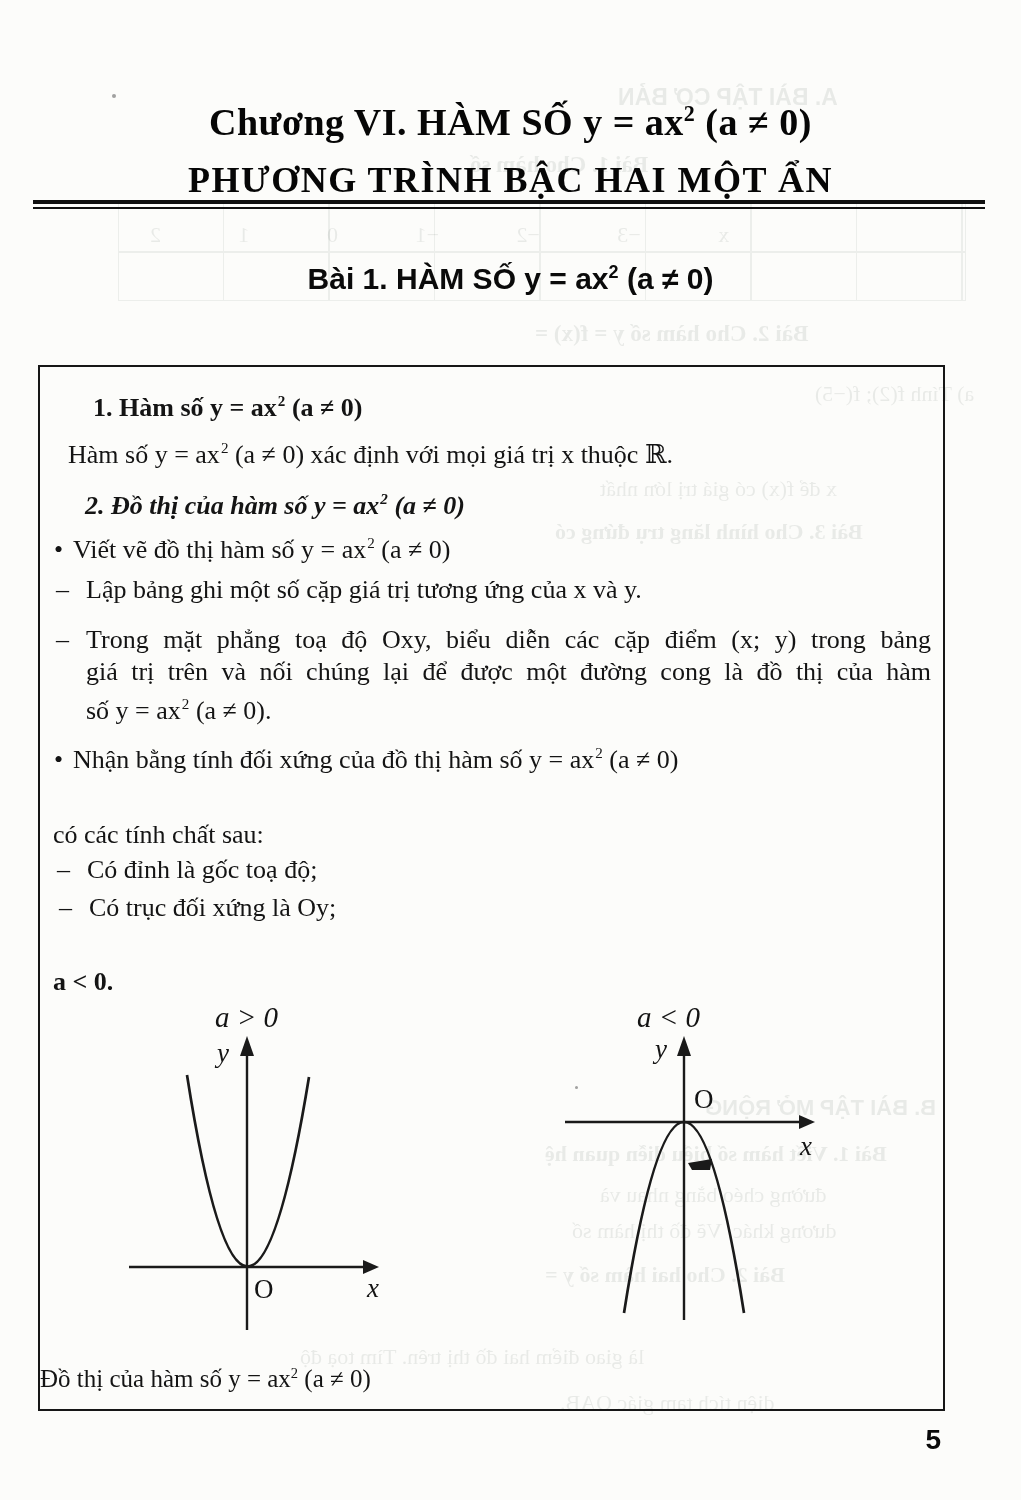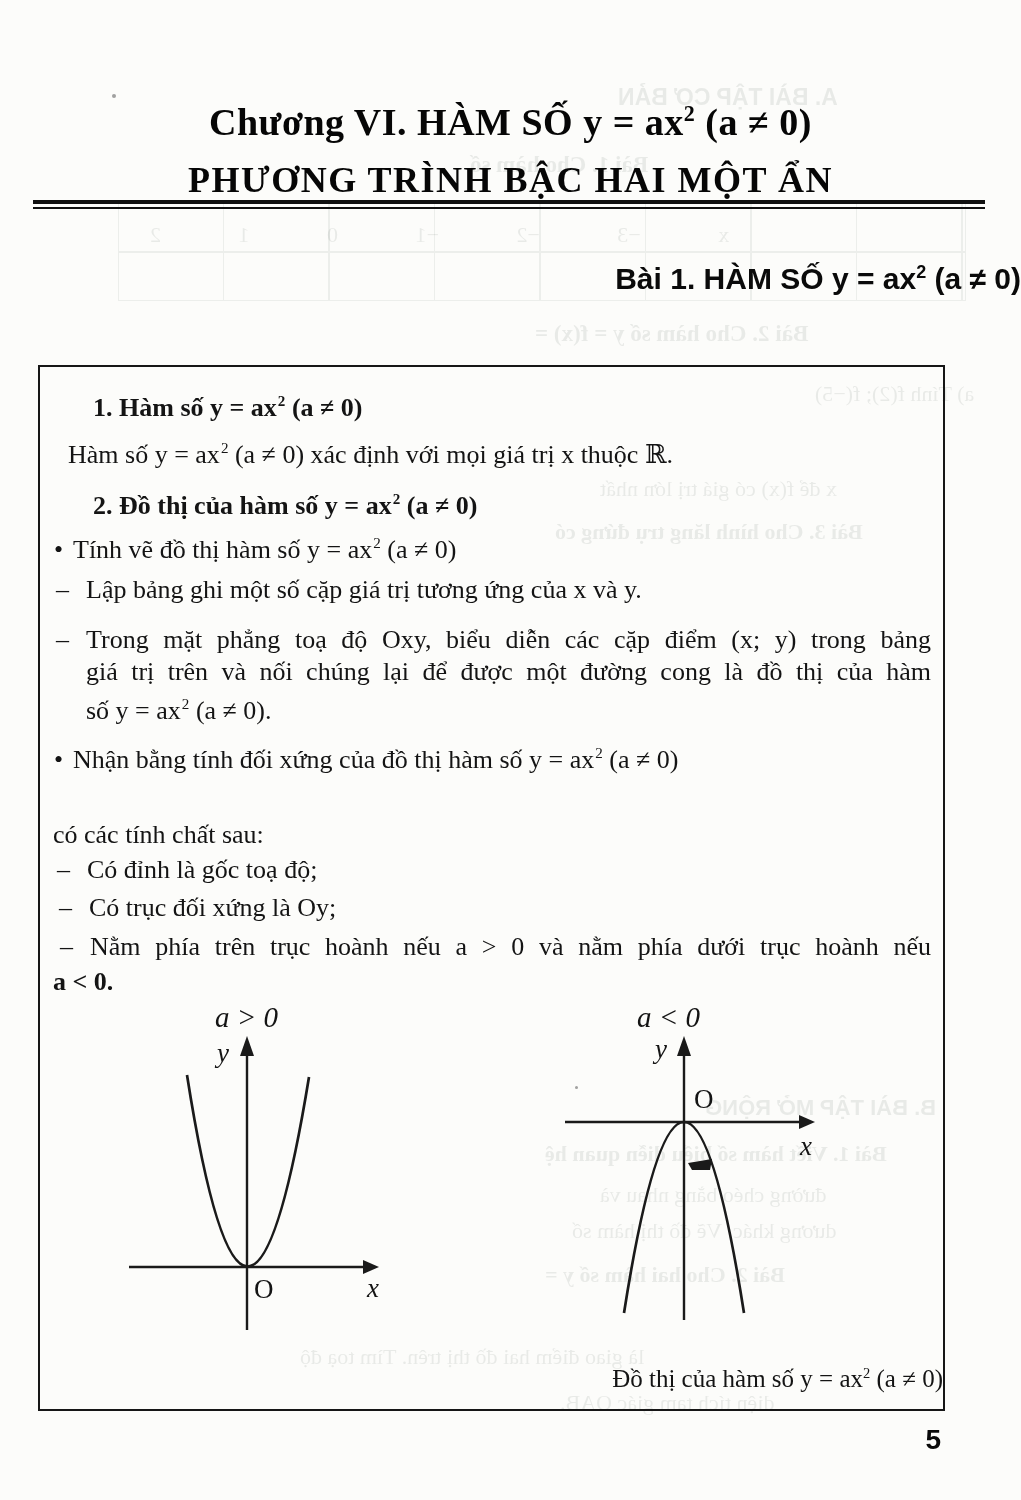--- a/index.html
+++ b/index.html
@@ -50,21 +50,21 @@
   .chapter-line1 { top:88px; font-size:38px; letter-spacing:.5px; }
   .chapter-line1 sup { font-size:.58em; vertical-align:super; }
   .chapter-line2 { top:147px; font-size:36px; letter-spacing:1.5px; }
   .double-rule {
     position:absolute; left:33px; top:200px; width:952px; height:9px;
     border-top:4px solid #111; border-bottom:2px solid #111;
   }
 
   
   .lesson-title {
-    position:absolute; top:262px; left:0; width:100%; text-align:right;
+    position:absolute; top:262px; left:0; width:100%; text-align:center;
     font-family:"Liberation Sans","DejaVu Sans",sans-serif; font-weight:bold;
     font-size:30px; color:#0a0a0a;
   }
   .lesson-title sup { font-size:.6em; vertical-align:super; }
 
   
   .theory-box {
     position:absolute; left:38px; top:365px; width:907px; height:1046px;
     border:2.5px solid #161616;
   }
@@ -72,40 +72,40 @@
     position:absolute; font-size:26px; line-height:33px; white-space:nowrap; color:#141414;
   }
   .tline sup { font-size:.58em; vertical-align:super; margin-left:1px; }
   .bold { font-weight:bold;margin-left:40px; }
   .jl { white-space:normal; right:12px; text-align:justify; text-align-last:justify; }
   .marker-dash   { display:inline-block; width:30px; }
   .marker-bullet { display:inline-block; width:19px; }
 
   .t-h1 { top:18px;  left:13px; }
   .t-p1 { top:65px;  left:28px; }
-  .t-h2 { top:116px; left:13px; }
+  .t-h2 { top:116px; left:5px;font-style:italic; }
   .t-b1 { top:160px; left:14px; }
   .t-d1 { top:206px; left:16px; }
   .t-d2a{ top:256px; left:16px; }
   .t-d2b{ top:288px; left:46px; }
   .t-d2c{ top:321px; left:46px; }
   .t-b2 { top:370px; left:14px; }
   .t-p2a{ top:405px; left:28px; }
   .t-p2b{ top:443px; left:13px;margin-top:8px; }
   .t-d3 { top:486px; left:17px; }
   .t-d4 { top:524px; left:19px; }
   .t-d5a{ top:563px; left:20px; }
   .t-d5b{ top:598px; left:13px;font-weight:bold; }
 
   
   .fig-left  { position:absolute; left:47px;  top:633px; }
   .fig-right { position:absolute; left:502px; top:633px; }
   .fig-caption {
-    position:absolute; top:998px; left:0; width:100%; text-align:right;
-    font-size:25px; color:#141414;padding-left:24px;
+    position:absolute; top:998px; left:0; width:100%; text-align:left;
+    font-size:25px; color:#141414;
   }
   .fig-caption sup { font-size:.58em; vertical-align:super; }
   svg .axis  { stroke:#1a1a1a; stroke-width:2.4; fill:none; }
   svg .curve { stroke:#1a1a1a; stroke-width:2.7; fill:none; }
   svg .ah    { fill:#1a1a1a; stroke:none; }
   svg text   { font-family:"Liberation Serif","DejaVu Serif",serif; fill:#141414; }
   svg .lbl-i { font-style:italic; font-size:27px; }
   svg .lbl-t { font-style:italic; font-size:29px; }
   svg .lbl-o { font-size:27px; }
 
@@ -146,37 +146,36 @@
   <div class="lesson-title"><span>Bài 1. HÀM SỐ y = ax</span><sup>2</sup><span> (a ≠ 0)</span></div>
 
   <div class="theory-box">
 
     <div class="tline bold t-h1"><span>1. Hàm số y = ax</span><sup>2</sup><span> (a ≠ 0)</span></div>
 
     <div class="tline t-p1"><span>Hàm số y = ax</span><sup>2</sup><span> (a ≠ 0) xác định với mọi giá trị x thuộc ℝ.</span></div>
 
     <div class="tline bold t-h2"><span>2. Đồ thị của hàm số y = ax</span><sup>2</sup><span> (a ≠ 0)</span></div>
 
-    <div class="tline t-b1"><span class="marker-bullet">•</span><span>Tính vẽ đồ thị hàm số y = ax</span><sup>2</sup><span> (a ≠ 0)</span></div>
+    <div class="tline t-b1"><span class="marker-bullet">•</span><span>Viết vẽ đồ thị hàm số y = ax</span><sup>2</sup><span> (a ≠ 0)</span></div>
 
     <div class="tline t-d1"><span class="marker-dash">–</span><span>Lập bảng ghi một số cặp giá trị tương ứng của x và y.</span></div>
 
     <div class="tline jl t-d2a"><span class="marker-dash">–</span><span>Trong mặt phẳng toạ độ Oxy, biểu diễn các cặp điểm (x; y) trong bảng</span></div>
     <div class="tline jl t-d2b"><span>giá trị trên và nối chúng lại để được một đường cong là đồ thị của hàm</span></div>
     <div class="tline t-d2c"><span>số y = ax</span><sup>2</sup><span> (a ≠ 0).</span></div>
 
     <div class="tline t-b2"><span class="marker-bullet">•</span><span>Nhận bằng tính đối xứng của đồ thị hàm số y = ax</span><sup>2</sup><span> (a ≠ 0)</span></div>
 
     <div class="tline t-p2b">có các tính chất sau:</div>
 
     <div class="tline t-d4"><span class="marker-dash">–</span><span>Có trục đối xứng là Oy;</span></div>
 
     <div class="tline t-d3"><span class="marker-dash">–</span><span>Có đỉnh là gốc toạ độ;</span></div>
 
-    <div class="tline jl t-d5a"><span class="marker-dash">–</span><span>Nằm phía trên trục hoành nếu a &gt; 0 và nằm phía dưới trục hoành nếu</span></div>
     <div class="tline t-d5b">a &lt; 0.</div>
 
     <svg class="fig-left" width="320" height="352" viewBox="0 0 320 352">
       <text class="lbl-t" x="128" y="27">a &gt; 0</text>
       <line class="axis" x1="42" y1="267" x2="278" y2="267"></line>
       <polygon class="ah" points="276,260 292,267 276,274"></polygon>
       <line class="axis" x1="160" y1="330" x2="160" y2="50"></line>
       <polygon class="ah" points="153,56 160,36 167,56"></polygon>
       <path class="curve" d="M 100 75 Q 160 457 222 77"></path>
       <text class="lbl-i" x="130" y="62">y</text>

